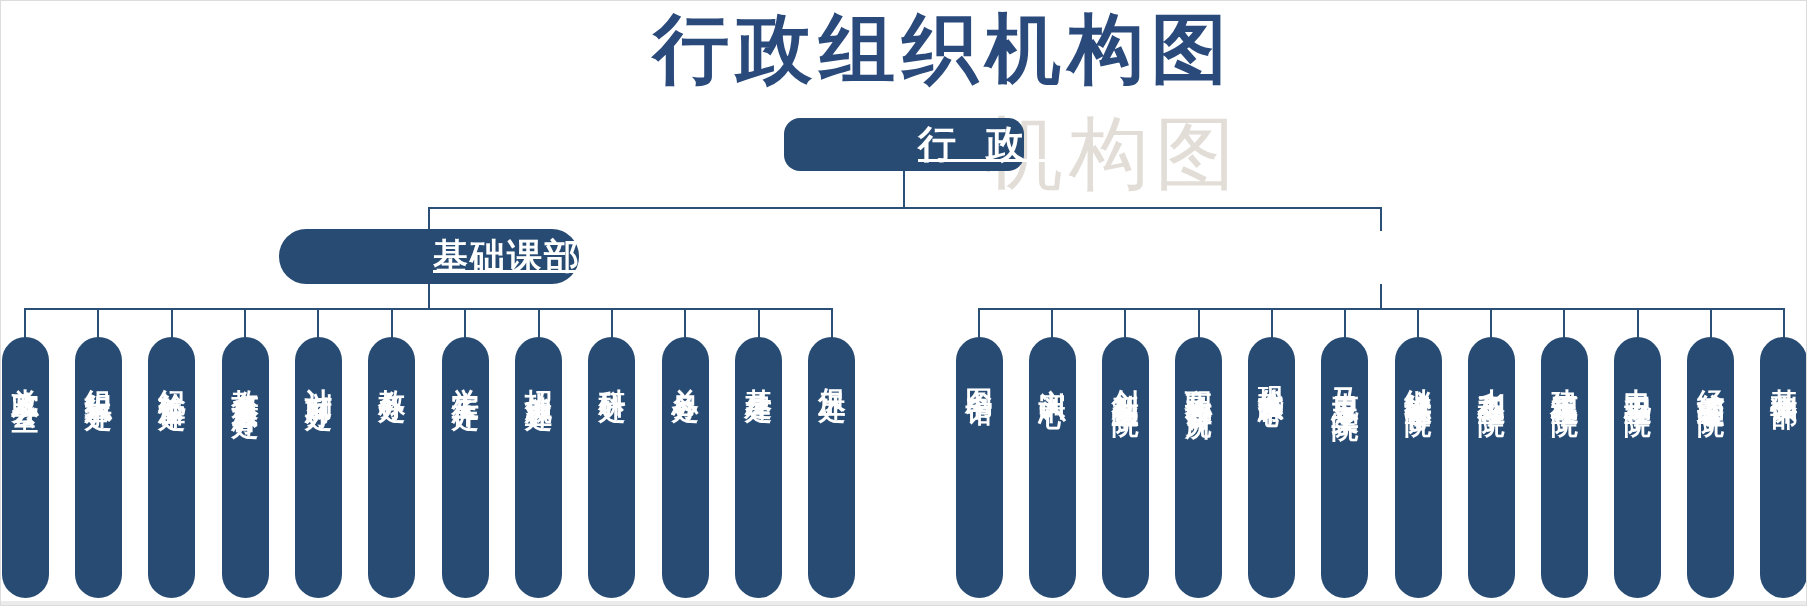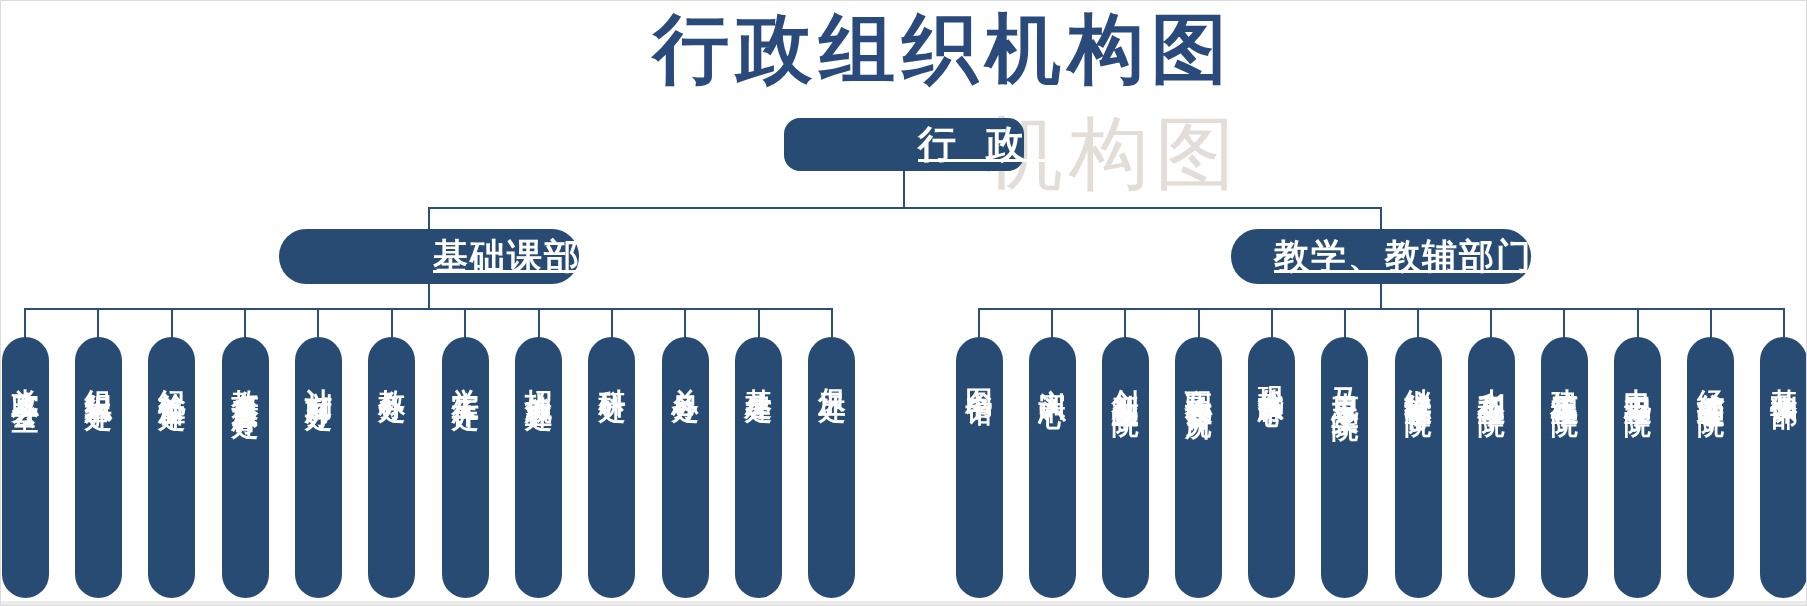--- a/index.html
+++ b/index.html
@@ -107,23 +107,20 @@
     <div class="pill" style="left: 734.1px;">
       <span class="vlbl" style="font-size: 27px; letter-spacing: 4px;">基建处</span>
     </div>
     <div class="line" style="left: 829.96px; top: 307px; width: 2px; height: 30px;"></div>
     <div class="pill" style="left: 807.46px;">
       <span class="vlbl" style="font-size: 27px; letter-spacing: 4px;">保卫处</span>
     </div>
     <div class="line" style="left: 1379px; top: 206px; width: 2px; height: 24px;"></div>
     <div class="line" style="left: 1379px; top: 283px; width: 2px; height: 26px;"></div>
     <div class="line" style="left: 977px; top: 307px; width: 806.98px; height: 2px;"></div>
-    <div class="node branch" style="left: 1230px; width: 300px;">
-      <span class="lbl">教学、教辅部门</span>
-    </div>
     <div class="line" style="left: 977px; top: 307px; width: 2px; height: 30px;"></div>
     <div class="pill" style="left: 954.5px;">
       <span class="vlbl" style="font-size: 27px; letter-spacing: 4px;">图书馆</span>
     </div>
     <div class="line" style="left: 1050.18px; top: 307px; width: 2px; height: 30px;"></div>
     <div class="pill" style="left: 1027.68px;">
       <span class="vlbl" style="font-size: 27px; letter-spacing: 4px;">实训中心</span>
     </div>
     <div class="line" style="left: 1123.36px; top: 307px; width: 2px; height: 30px;"></div>
     <div class="pill" style="left: 1100.86px;">

